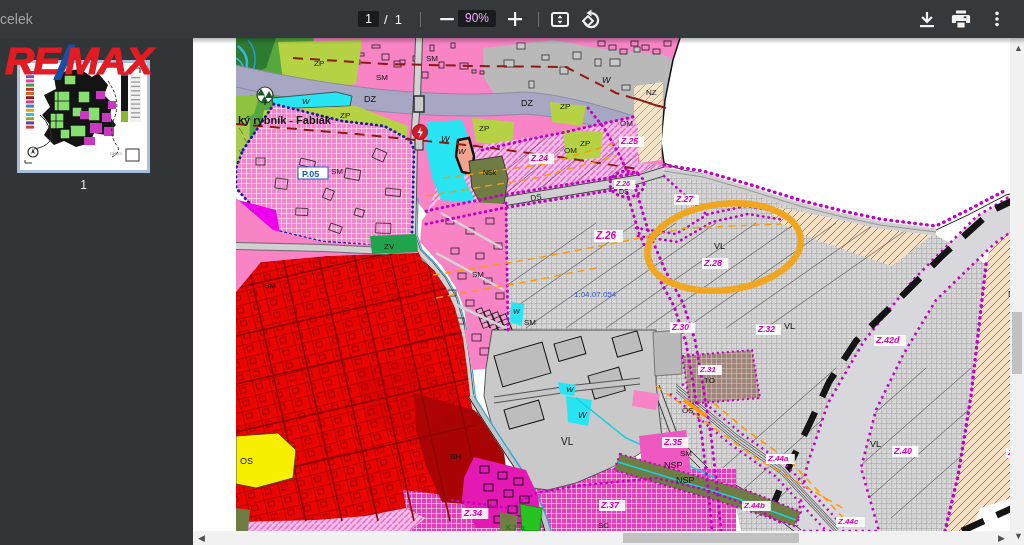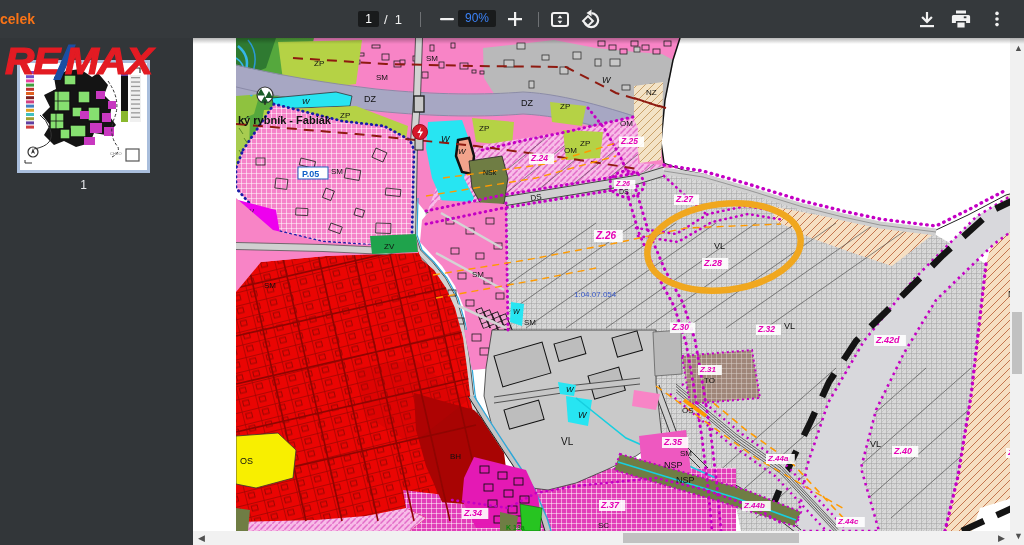--- a/index.html
+++ b/index.html
@@ -1,24 +1,24 @@
 <!DOCTYPE html>
 <html><head>
 <meta charset="utf-8">
 <style>
   html,body{margin:0;padding:0;width:1024px;height:545px;overflow:hidden;
     font-family:"Liberation Sans",sans-serif;background:#525659;}
   #toolbar{position:absolute;left:0;top:0;width:1024px;height:38px;background:#35393c;z-index:30;}
-  #fname{position:absolute;left:0;top:11px;color:#f97316;font-size:14px;font-weight:bold;}
+  #fname{position:absolute;left:0;top:11px;color:#a3a3a3;font-size:14px;font-weight:normal;}
   #pagebox{position:absolute;left:358px;top:11px;width:21px;height:16px;background:#191b1c;border-radius:2px;
      color:#fff;font-size:12px;text-align:center;line-height:16px;}
   #pageof{position:absolute;left:384px;top:12px;color:#f1f1f1;font-size:13px;}
   .vsep{position:absolute;top:12px;width:1px;height:15px;background:#6e7174;}
   #zoombox{position:absolute;left:458px;top:10px;width:38px;height:17px;background:#191b1c;border-radius:2px;
-     color:#3b82f6;font-size:12px;text-align:center;line-height:17px;}
+     color:#f0abfc;font-size:12px;text-align:center;line-height:17px;}
   #sidebar{position:absolute;left:0;top:38px;width:193px;height:507px;background:#323639;z-index:10;}
   #thumb{position:absolute;left:17px;top:22px;width:127px;height:107px;background:#fff;
      border:3px solid #a9bedc;}
   #thumblabel{position:absolute;left:17px;top:140px;width:133px;text-align:center;color:#e8eaed;font-size:12px;}
   #remax{position:absolute;left:5px;top:35px;z-index:40;font-weight:bold;font-style:italic;
      font-size:37px;letter-spacing:-1px;color:#e31b23;white-space:nowrap;transform:scaleX(1.1);transform-origin:left;
      -webkit-text-stroke:1.2px #e31b23;}
   #remax .sl{color:#1b4ea3;font-size:47px;vertical-align:-5px;margin:0 -4px 0 -3px;-webkit-text-stroke:1.2px #1b4ea3;}
   #mapwrap{position:absolute;left:193px;top:38px;width:817px;height:493px;overflow:hidden;background:#fff;padding-left:43px;}
   

